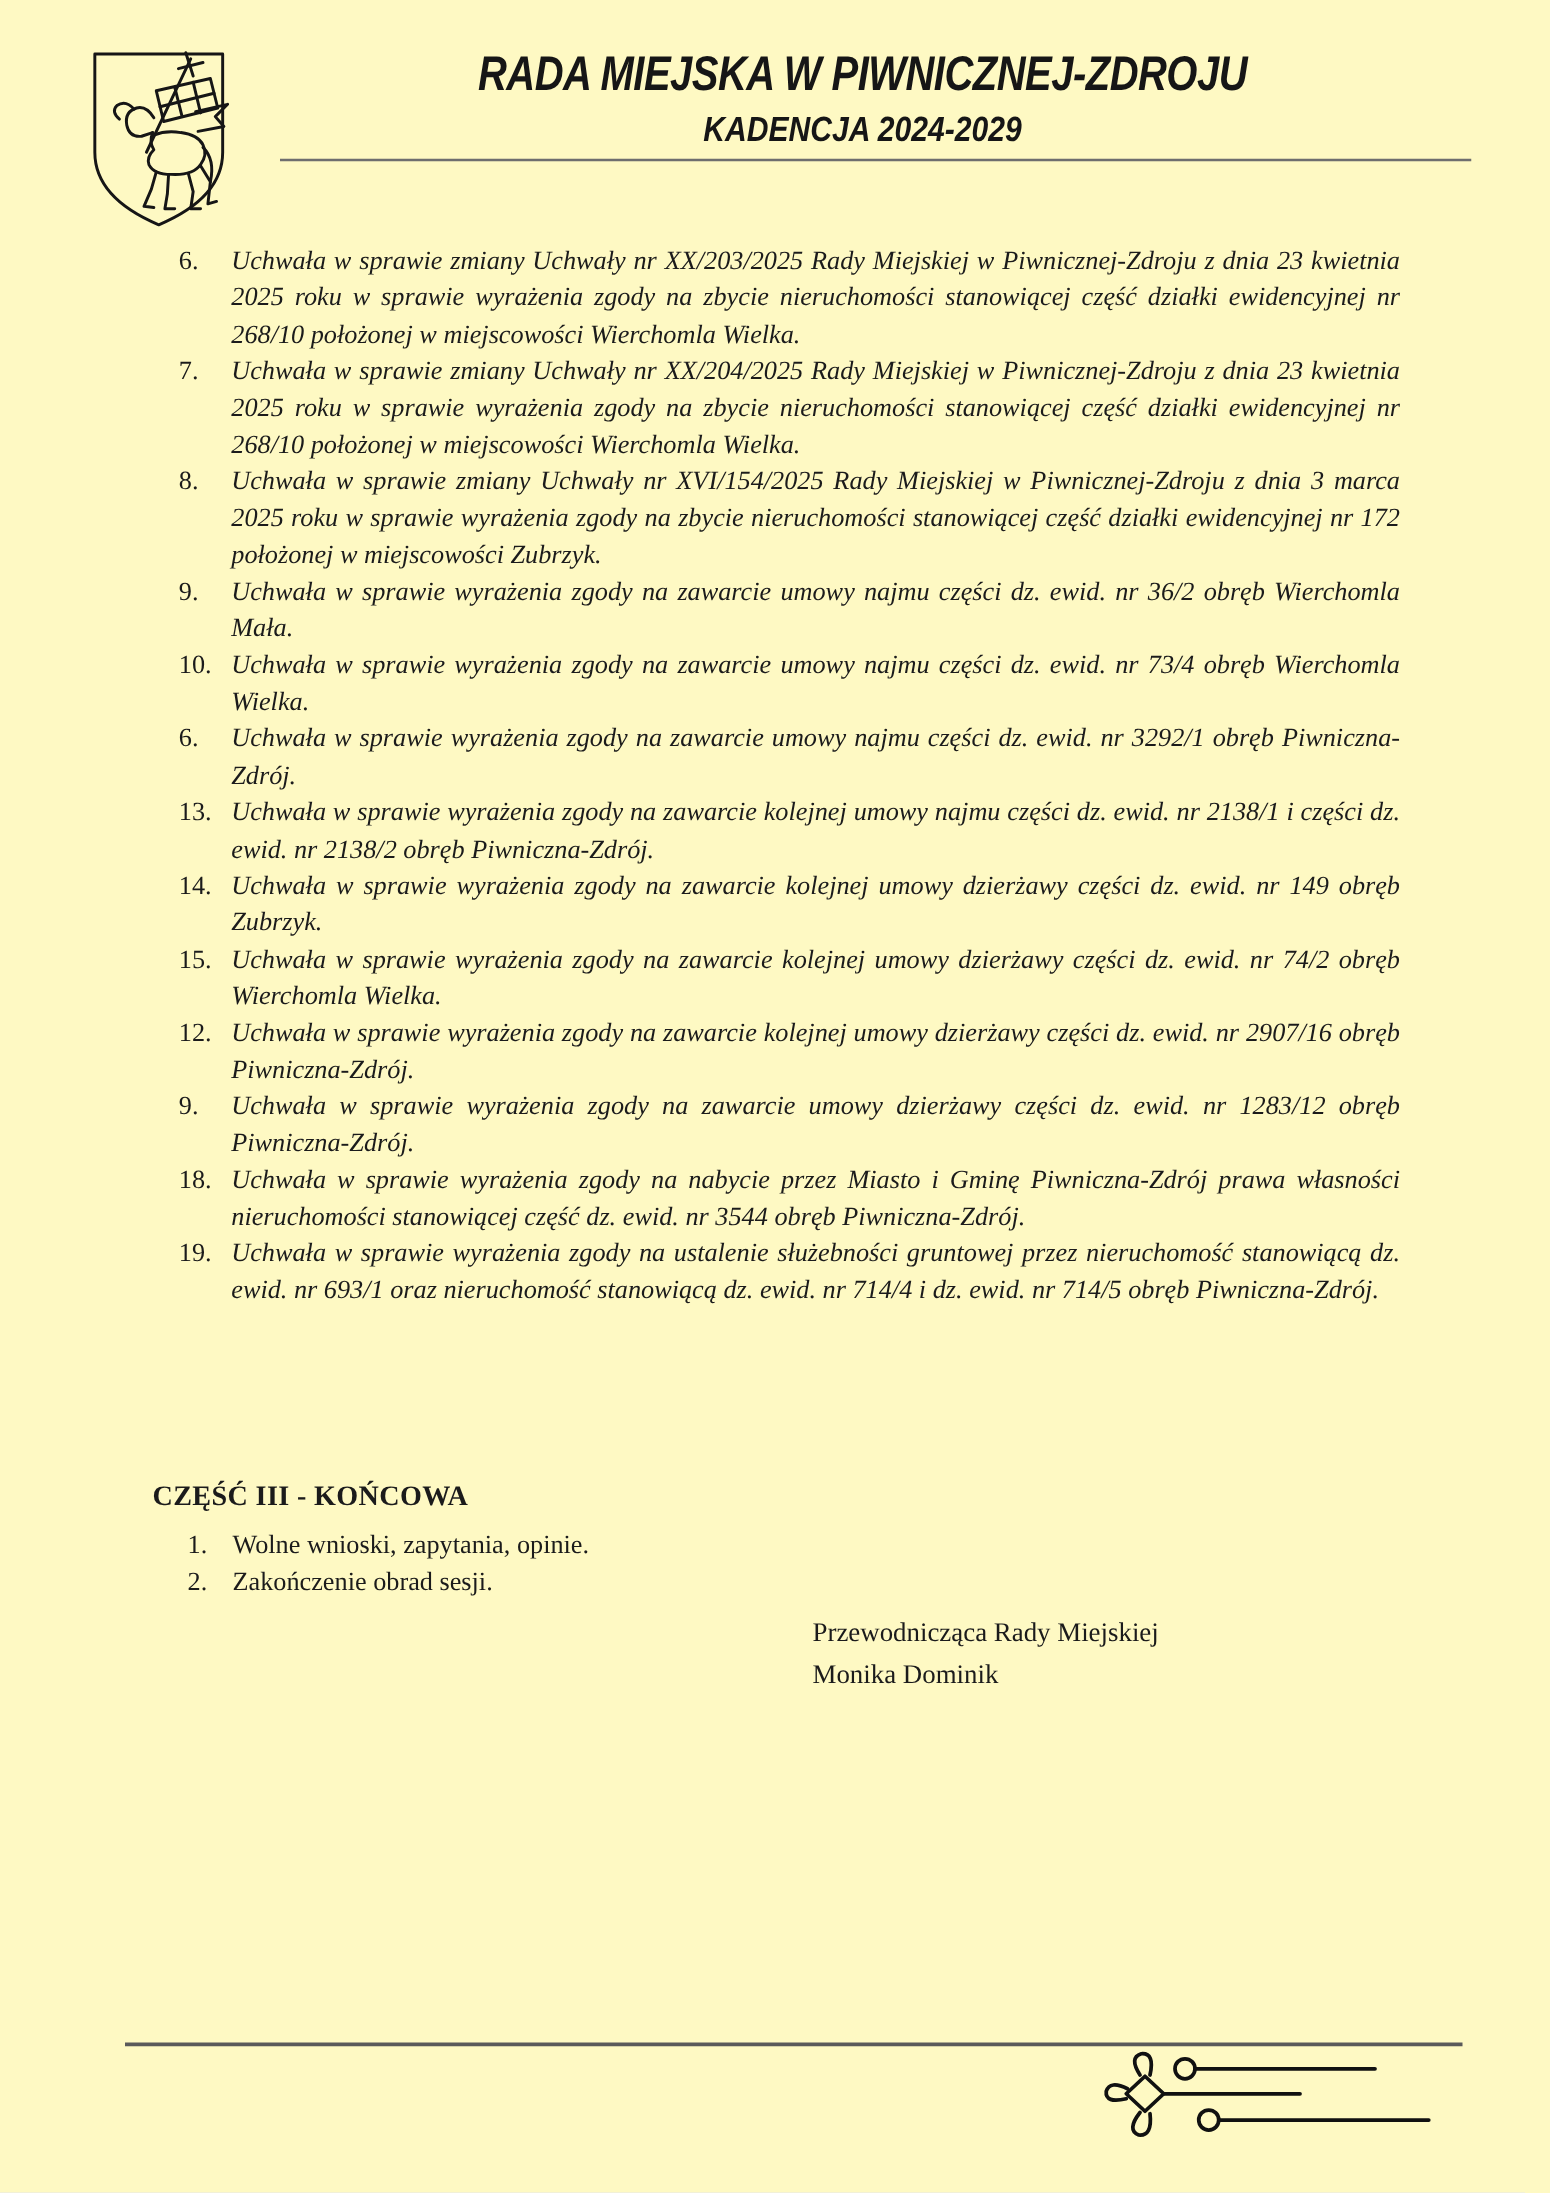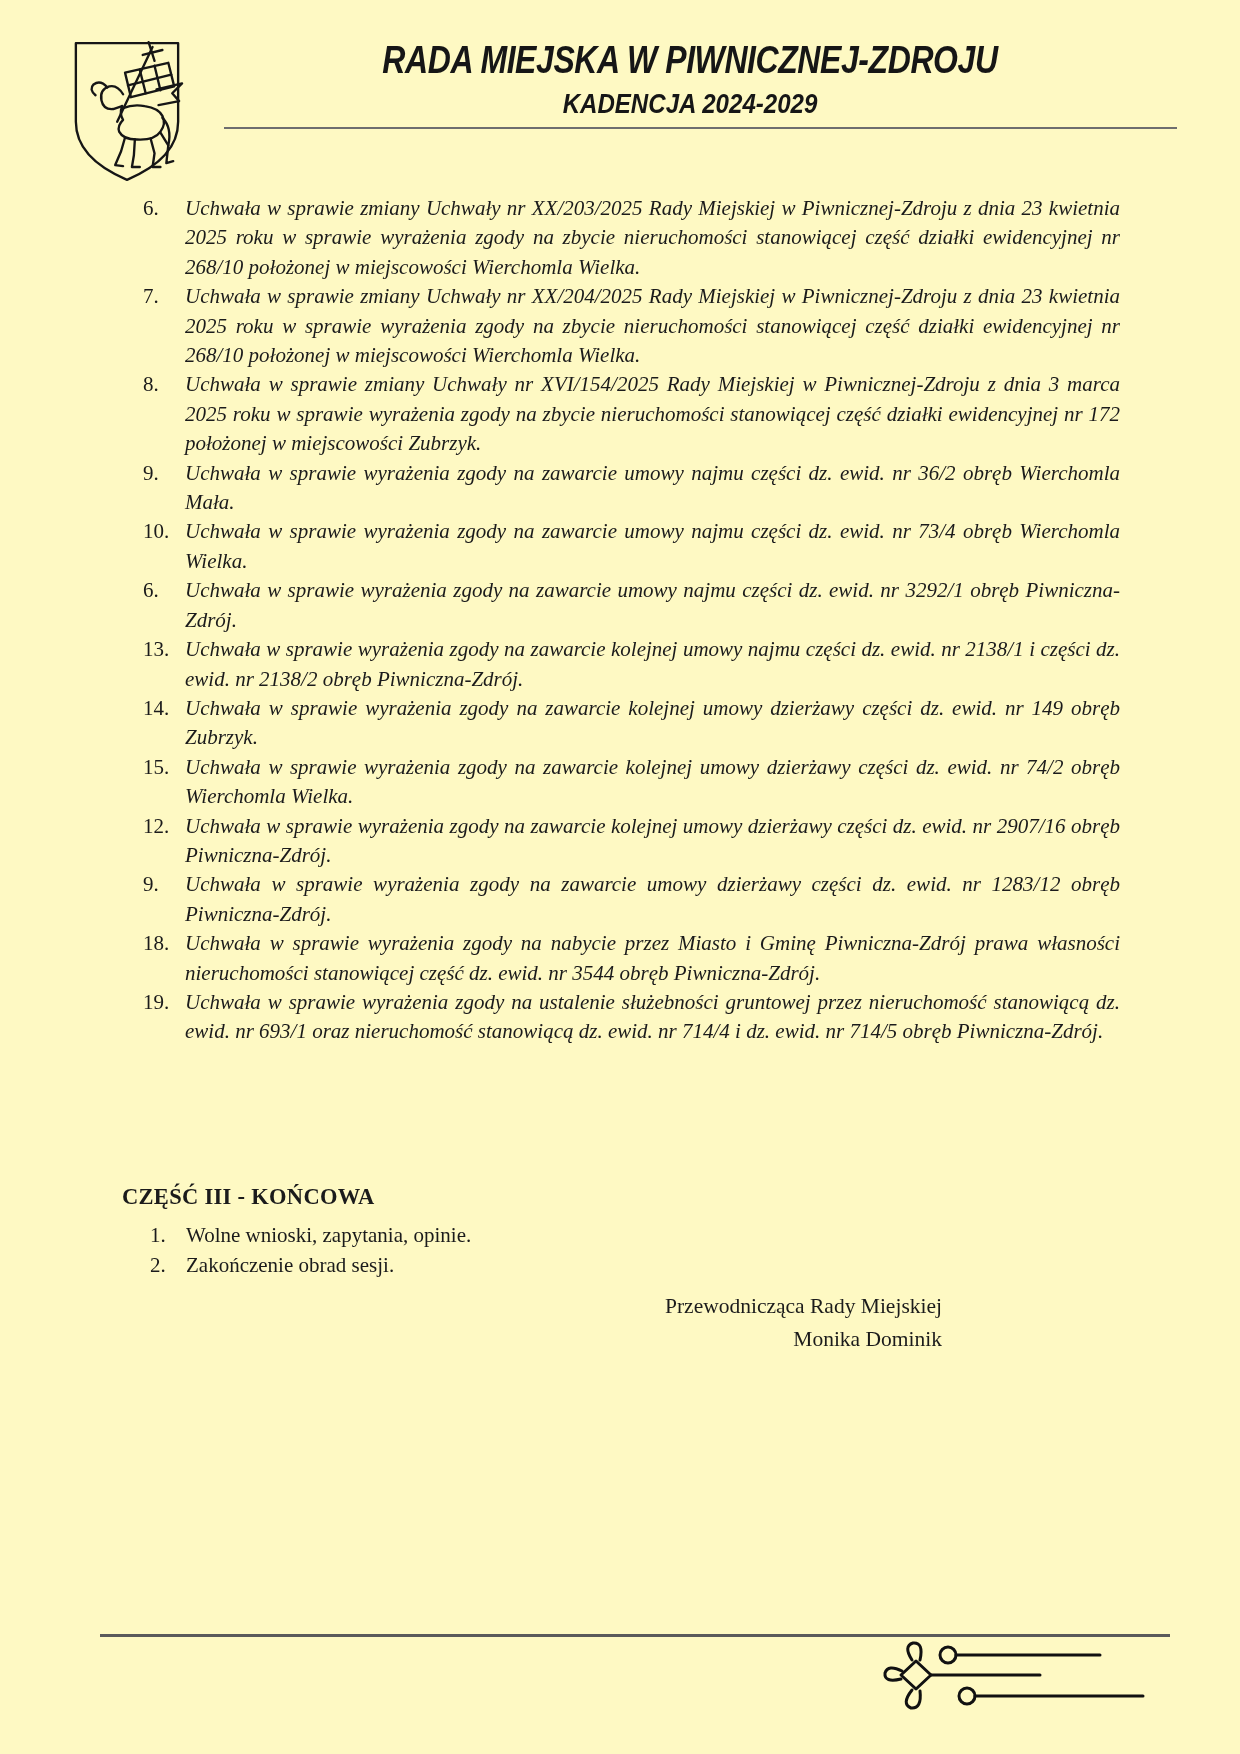--- a/index.html
+++ b/index.html
@@ -40,21 +40,21 @@
   .agenda{position:absolute;left:143px;top:194px;width:977px;font-size:21px;line-height:29.4px;}
   .aitem{display:flex;align-items:flex-start;}
   .aitem .num{flex:0 0 42px;}
   .aitem .txt{flex:1;text-align:justify;font-style:italic;}
   
   .final{position:absolute;left:122px;top:1166px;width:998px;font-size:21px;line-height:30px;margin-top:16px;}
   .final .fhead{font-weight:700;font-size:22.5px;letter-spacing:0.3px;margin-bottom:8px;}
   .final .fitem{display:flex;margin-left:28px;}
   .final .fitem .num{flex:0 0 36px;}
   
-  .sig{position:absolute;left:650px;top:1290px;width:292px;text-align:right;font-size:21.5px;line-height:33px;}
+  .sig{position:absolute;left:650px;top:1290px;width:292px;text-align:left;font-size:21.5px;line-height:33px;}
   .sig .name{}
   
   .botrule{position:absolute;left:100px;top:1634px;width:1070px;height:3px;background:#5a5a5a;}
   .flourish{position:absolute;left:855px;top:1640px;width:300px;height:84px;}
 </style>
 </head>
 <body>
 
 <div class="page">
 

